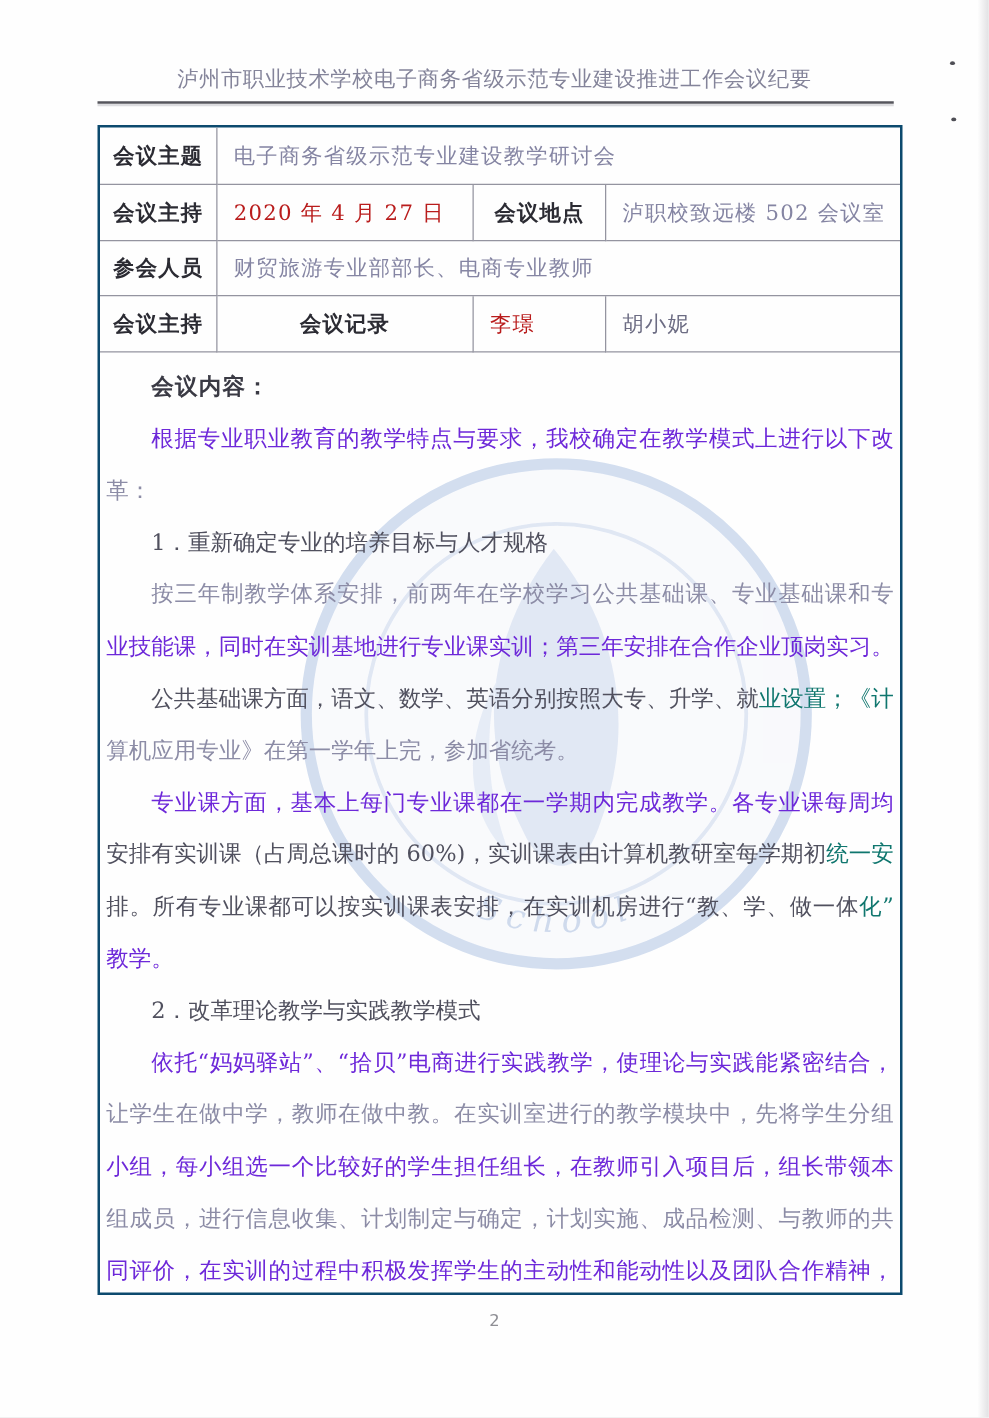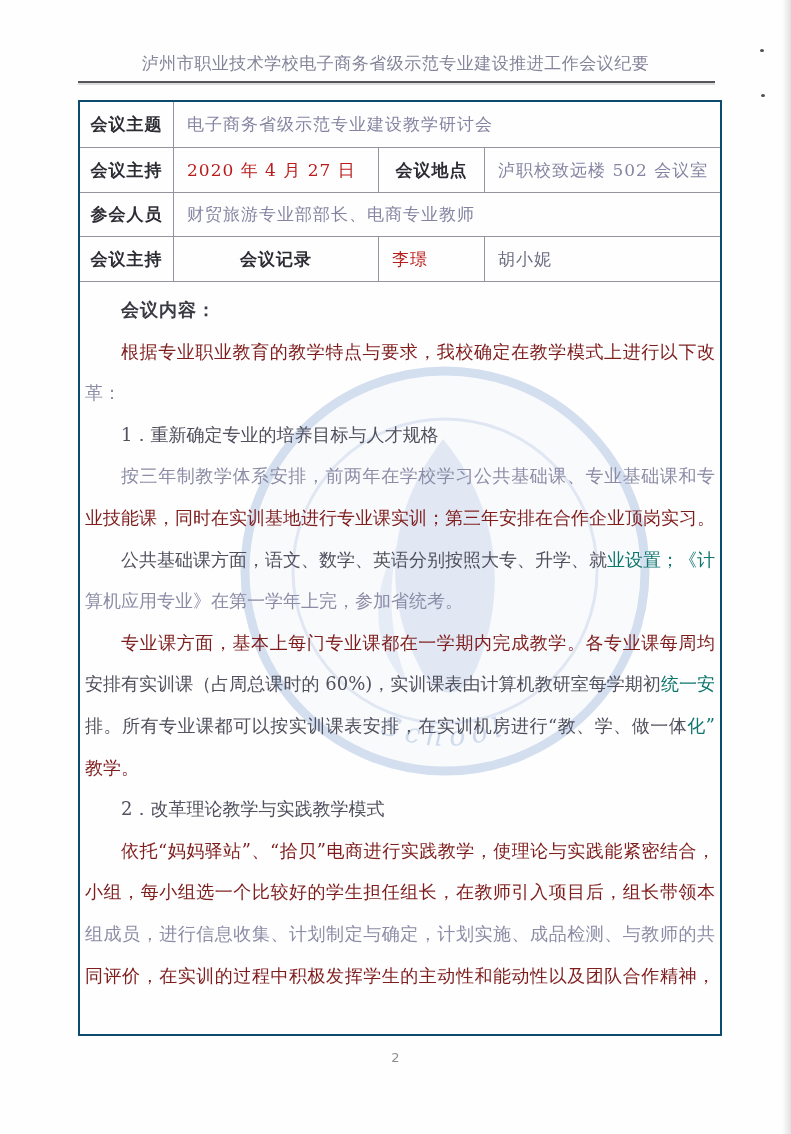--- a/index.html
+++ b/index.html
@@ -75,21 +75,21 @@
   .ln{
     font-size:18px;line-height:41.6px;
     text-align:justify;text-align-last:justify;
     white-space:nowrap;
   }
   .ln.ns{text-align-last:left;}
   .ln.ind{text-indent:36px;}
   .t-head{font-weight:bold;color:#3a3a44;letter-spacing:1px;
           font-family:"DejaVu Sans","Liberation Sans",sans-serif;}
   .t-dark{color:#50505e;}
-  .t-mid{color:#7f1d1d;}
+  .t-mid{color:#6d28d9;}
   .t-light{color:#8c8ca6;}
   .tail{color:#0f766e;}
   
   .page-number{
     position:absolute;left:0;top:1050px;width:100%;
     text-align:center;font-size:13px;color:#8e8e94;
     font-family:"DejaVu Sans","Liberation Sans",sans-serif;
   }
 </style>
 </head>
@@ -139,20 +139,21 @@
       <div class="ln ind t-light"><span>按三年制教学体系安排，前两年在学校学习公共基础课、专业基础课和专</span></div>
       <div class="ln t-mid"><span>业技能课，同时在实训基地进行专业课实训；第三年安排在合作企业顶岗实习。</span></div>
       <div class="ln ind t-dark"><span>公共基础课方面，语文、数学、英语分别按照大专、升学、就</span><span class="tail">业设置；《计</span></div>
       <div class="ln ns t-light"><span>算机应用专业》在第一学年上完，参加省统考。</span></div>
       <div class="ln ind t-mid"><span>专业课方面，基本上每门专业课都在一学期内完成教学。各专业课每周均</span></div>
       <div class="ln t-dark"><span>安排有实训课（占周总课时的 60%)，实训课表由计算机教研室每学期初</span><span class="tail">统一安</span></div>
       <div class="ln t-dark"><span>排。所有专业课都可以按实训课表安排，在实训机房进行“教、学、做一体</span><span class="tail">化”</span></div>
       <div class="ln ns t-mid"><span>教学。</span></div>
       <div class="ln ns ind t-dark"><span>2．改革理论教学与实践教学模式</span></div>
       <div class="ln ind t-mid"><span>依托“妈妈驿站”、“拾贝”电商进行实践教学，使理论与实践能紧密结合，</span></div>
+      <div class="ln t-light"><span>让学生在做中学，教师在做中教。在实训室进行的教学模块中，先将学生分组</span></div>
       <div class="ln t-mid"><span>小组，每小组选一个比较好的学生担任组长，在教师引入项目后，组长带领本</span></div>
       <div class="ln t-light"><span>组成员，进行信息收集、计划制定与确定，计划实施、成品检测、与教师的共</span></div>
       <div class="ln t-mid"><span>同评价，在实训的过程中积极发挥学生的主动性和能动性以及团队合作精神，</span></div>
     </div>
   </div>
 
   <div class="page-number">2</div>
 
   <div class="edge-right"></div>
   <div class="speck speck-1"></div>

